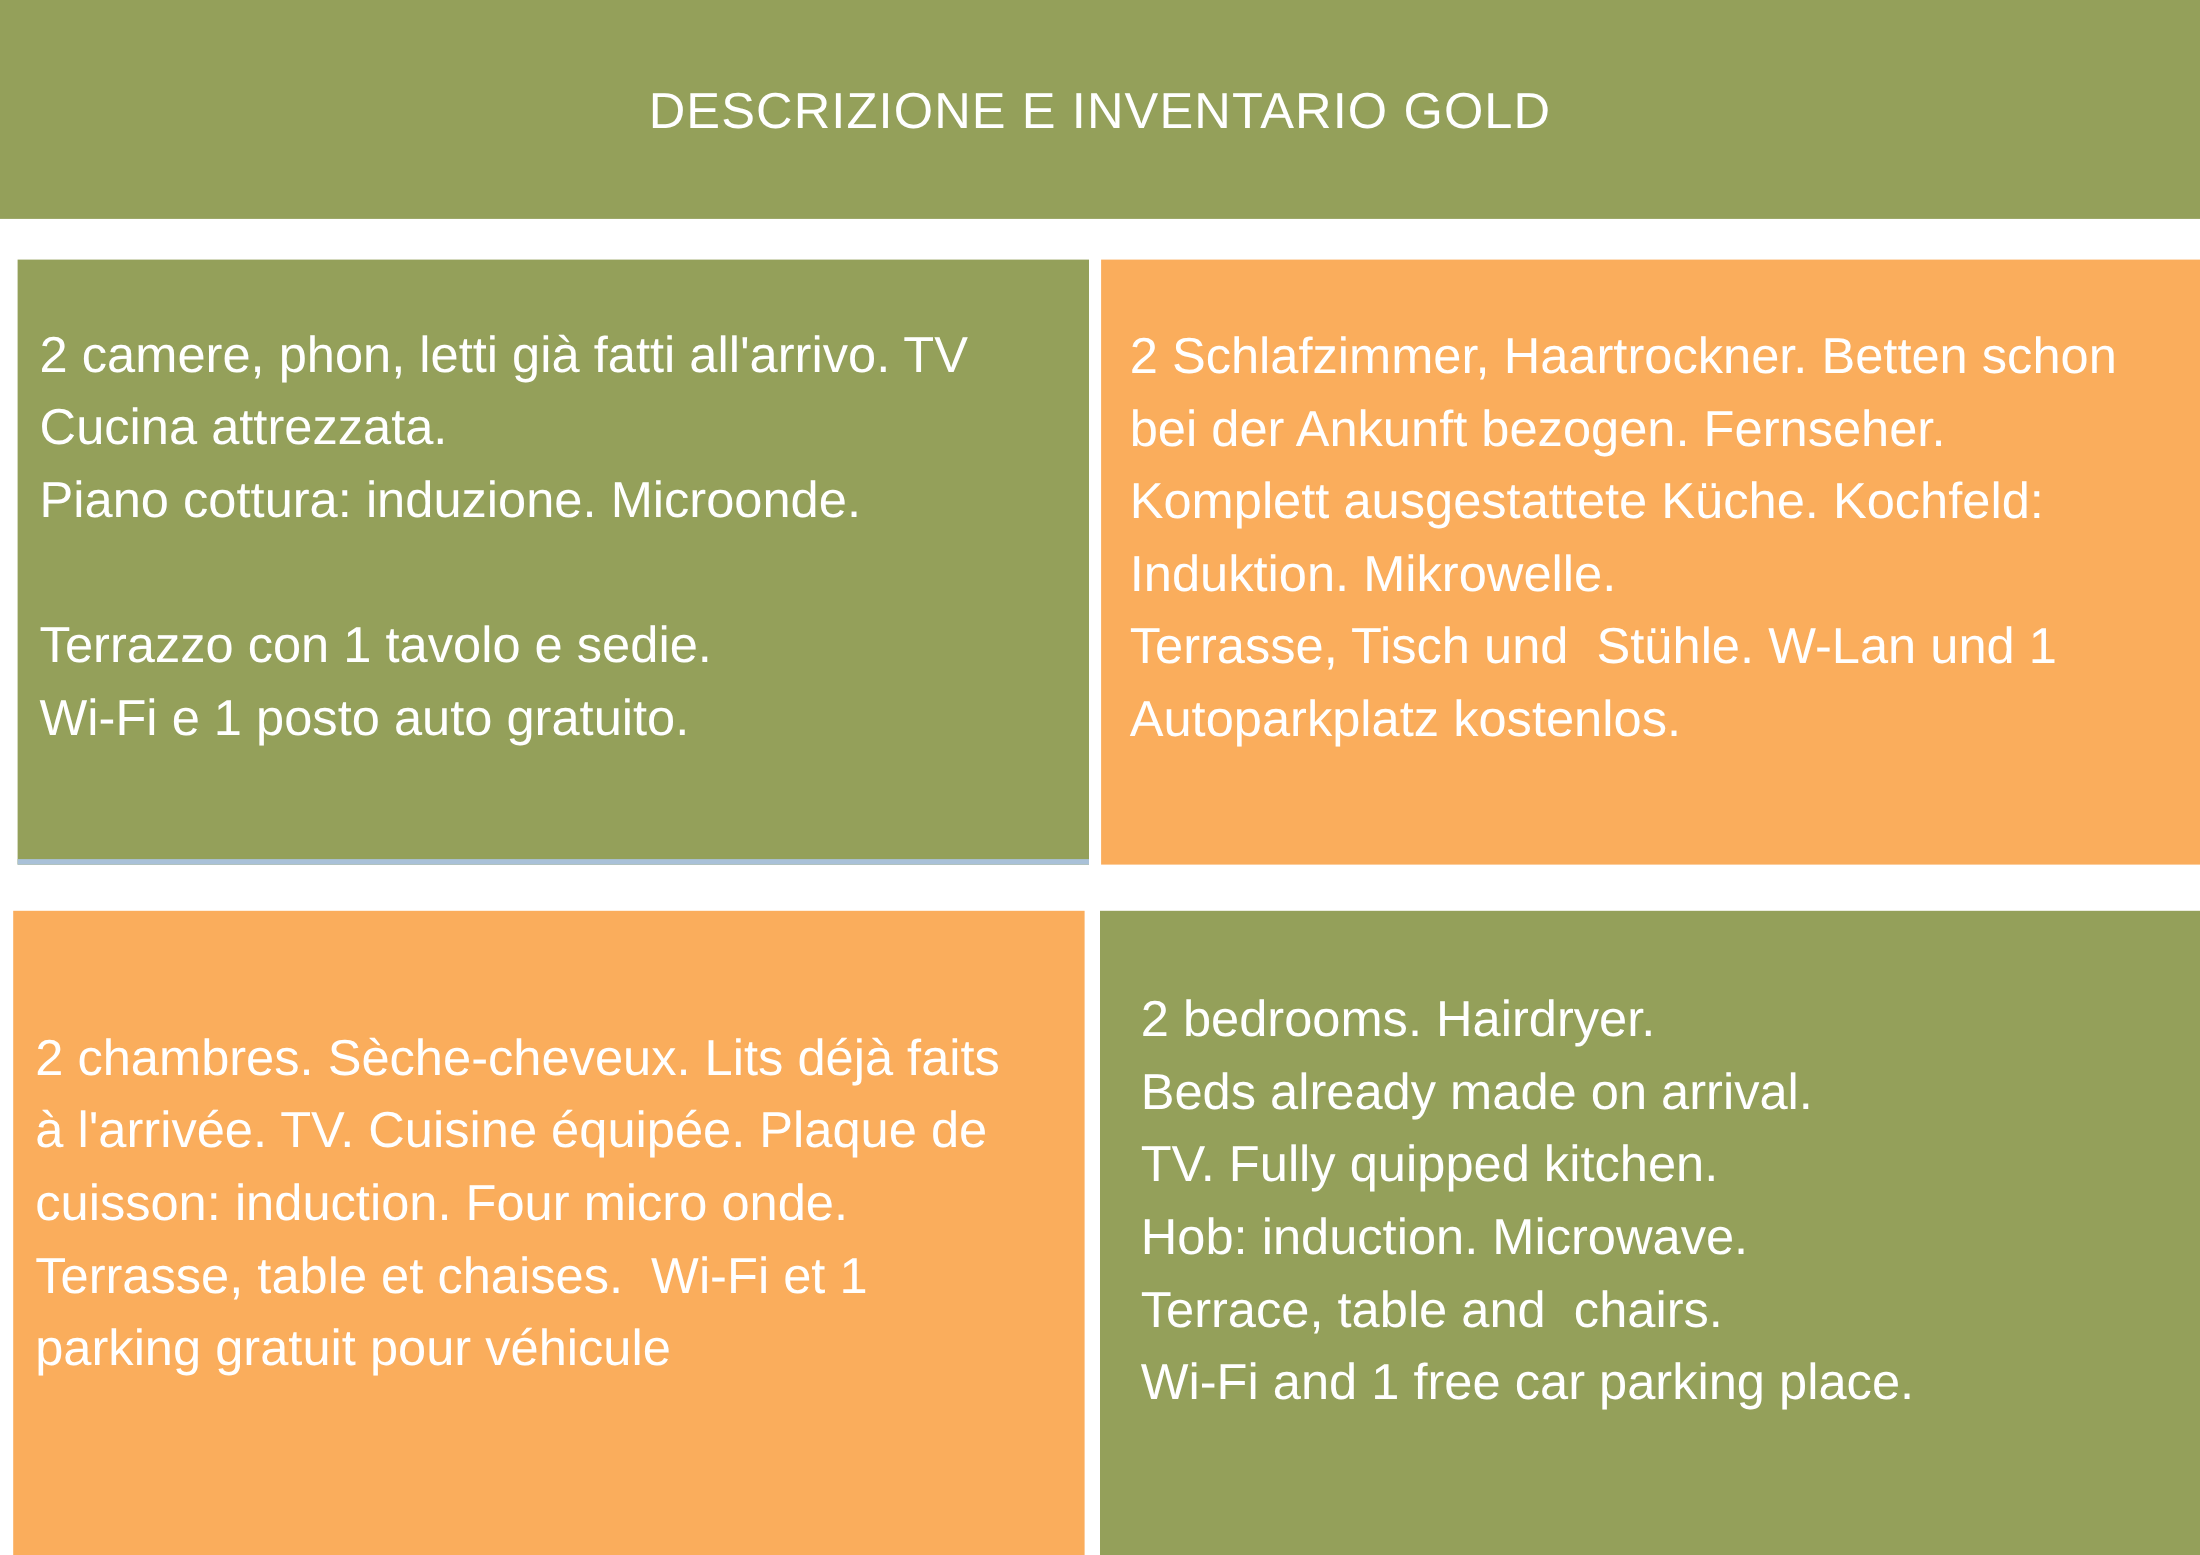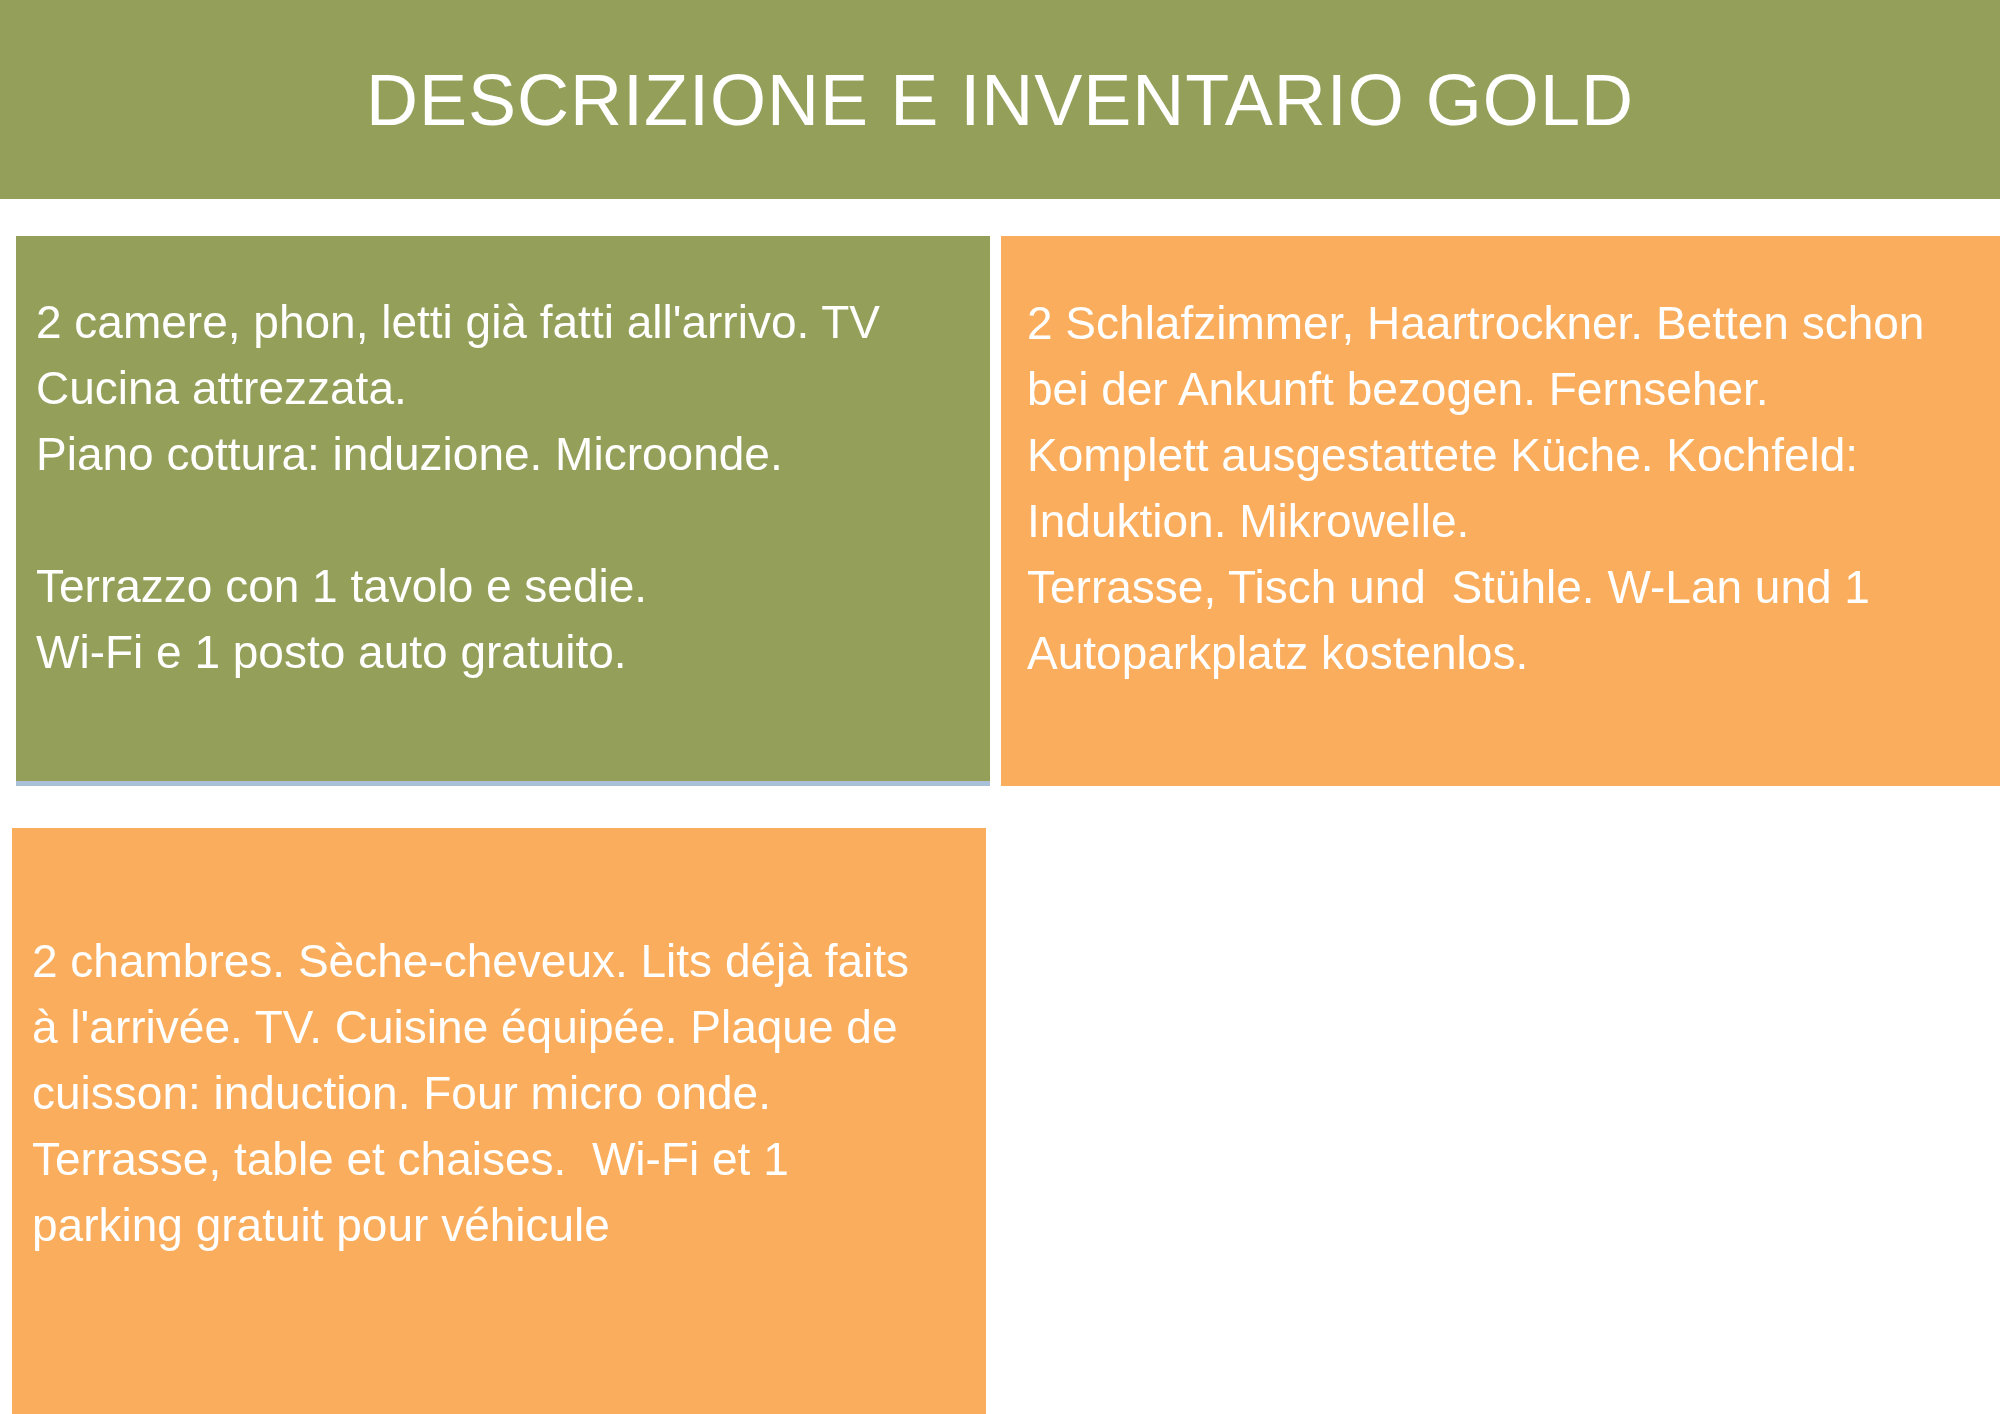--- a/index.html
+++ b/index.html
@@ -15,21 +15,21 @@
     position:absolute;
     left:0; top:0;
     width:2000px; height:199px;
     background:#94A05A;
     display:flex;
     align-items:center;
     justify-content:center;
   }
   .title{
     color:#ffffff;
-    font-size:72px;
+    font-size:46px;
     font-weight:400;
     letter-spacing:1px;
     white-space:pre;
   }
   .box{
     position:absolute;
     box-sizing:border-box;
     color:#ffffff;
     font-size:46px;
     line-height:66px;
@@ -83,14 +83,20 @@
 Induktion. Mikrowelle.
 Terrasse, Tisch und  Stühle. W-Lan und 1
 Autoparkplatz kostenlos.</div>
 
   <div class="box box-french">2 chambres. Sèche-cheveux. Lits déjà faits
 à l'arrivée. TV. Cuisine équipée. Plaque de
 cuisson: induction. Four micro onde.
 Terrasse, table et chaises.  Wi-Fi et 1
 parking gratuit pour véhicule</div>
 
+  <div class="box box-english">2 bedrooms. Hairdryer.
+Beds already made on arrival.
+TV. Fully quipped kitchen.
+Hob: induction. Microwave.
+Terrace, table and  chairs.
+Wi-Fi and 1 free car parking place.</div>
 
 </div>
 
 </body></html>

